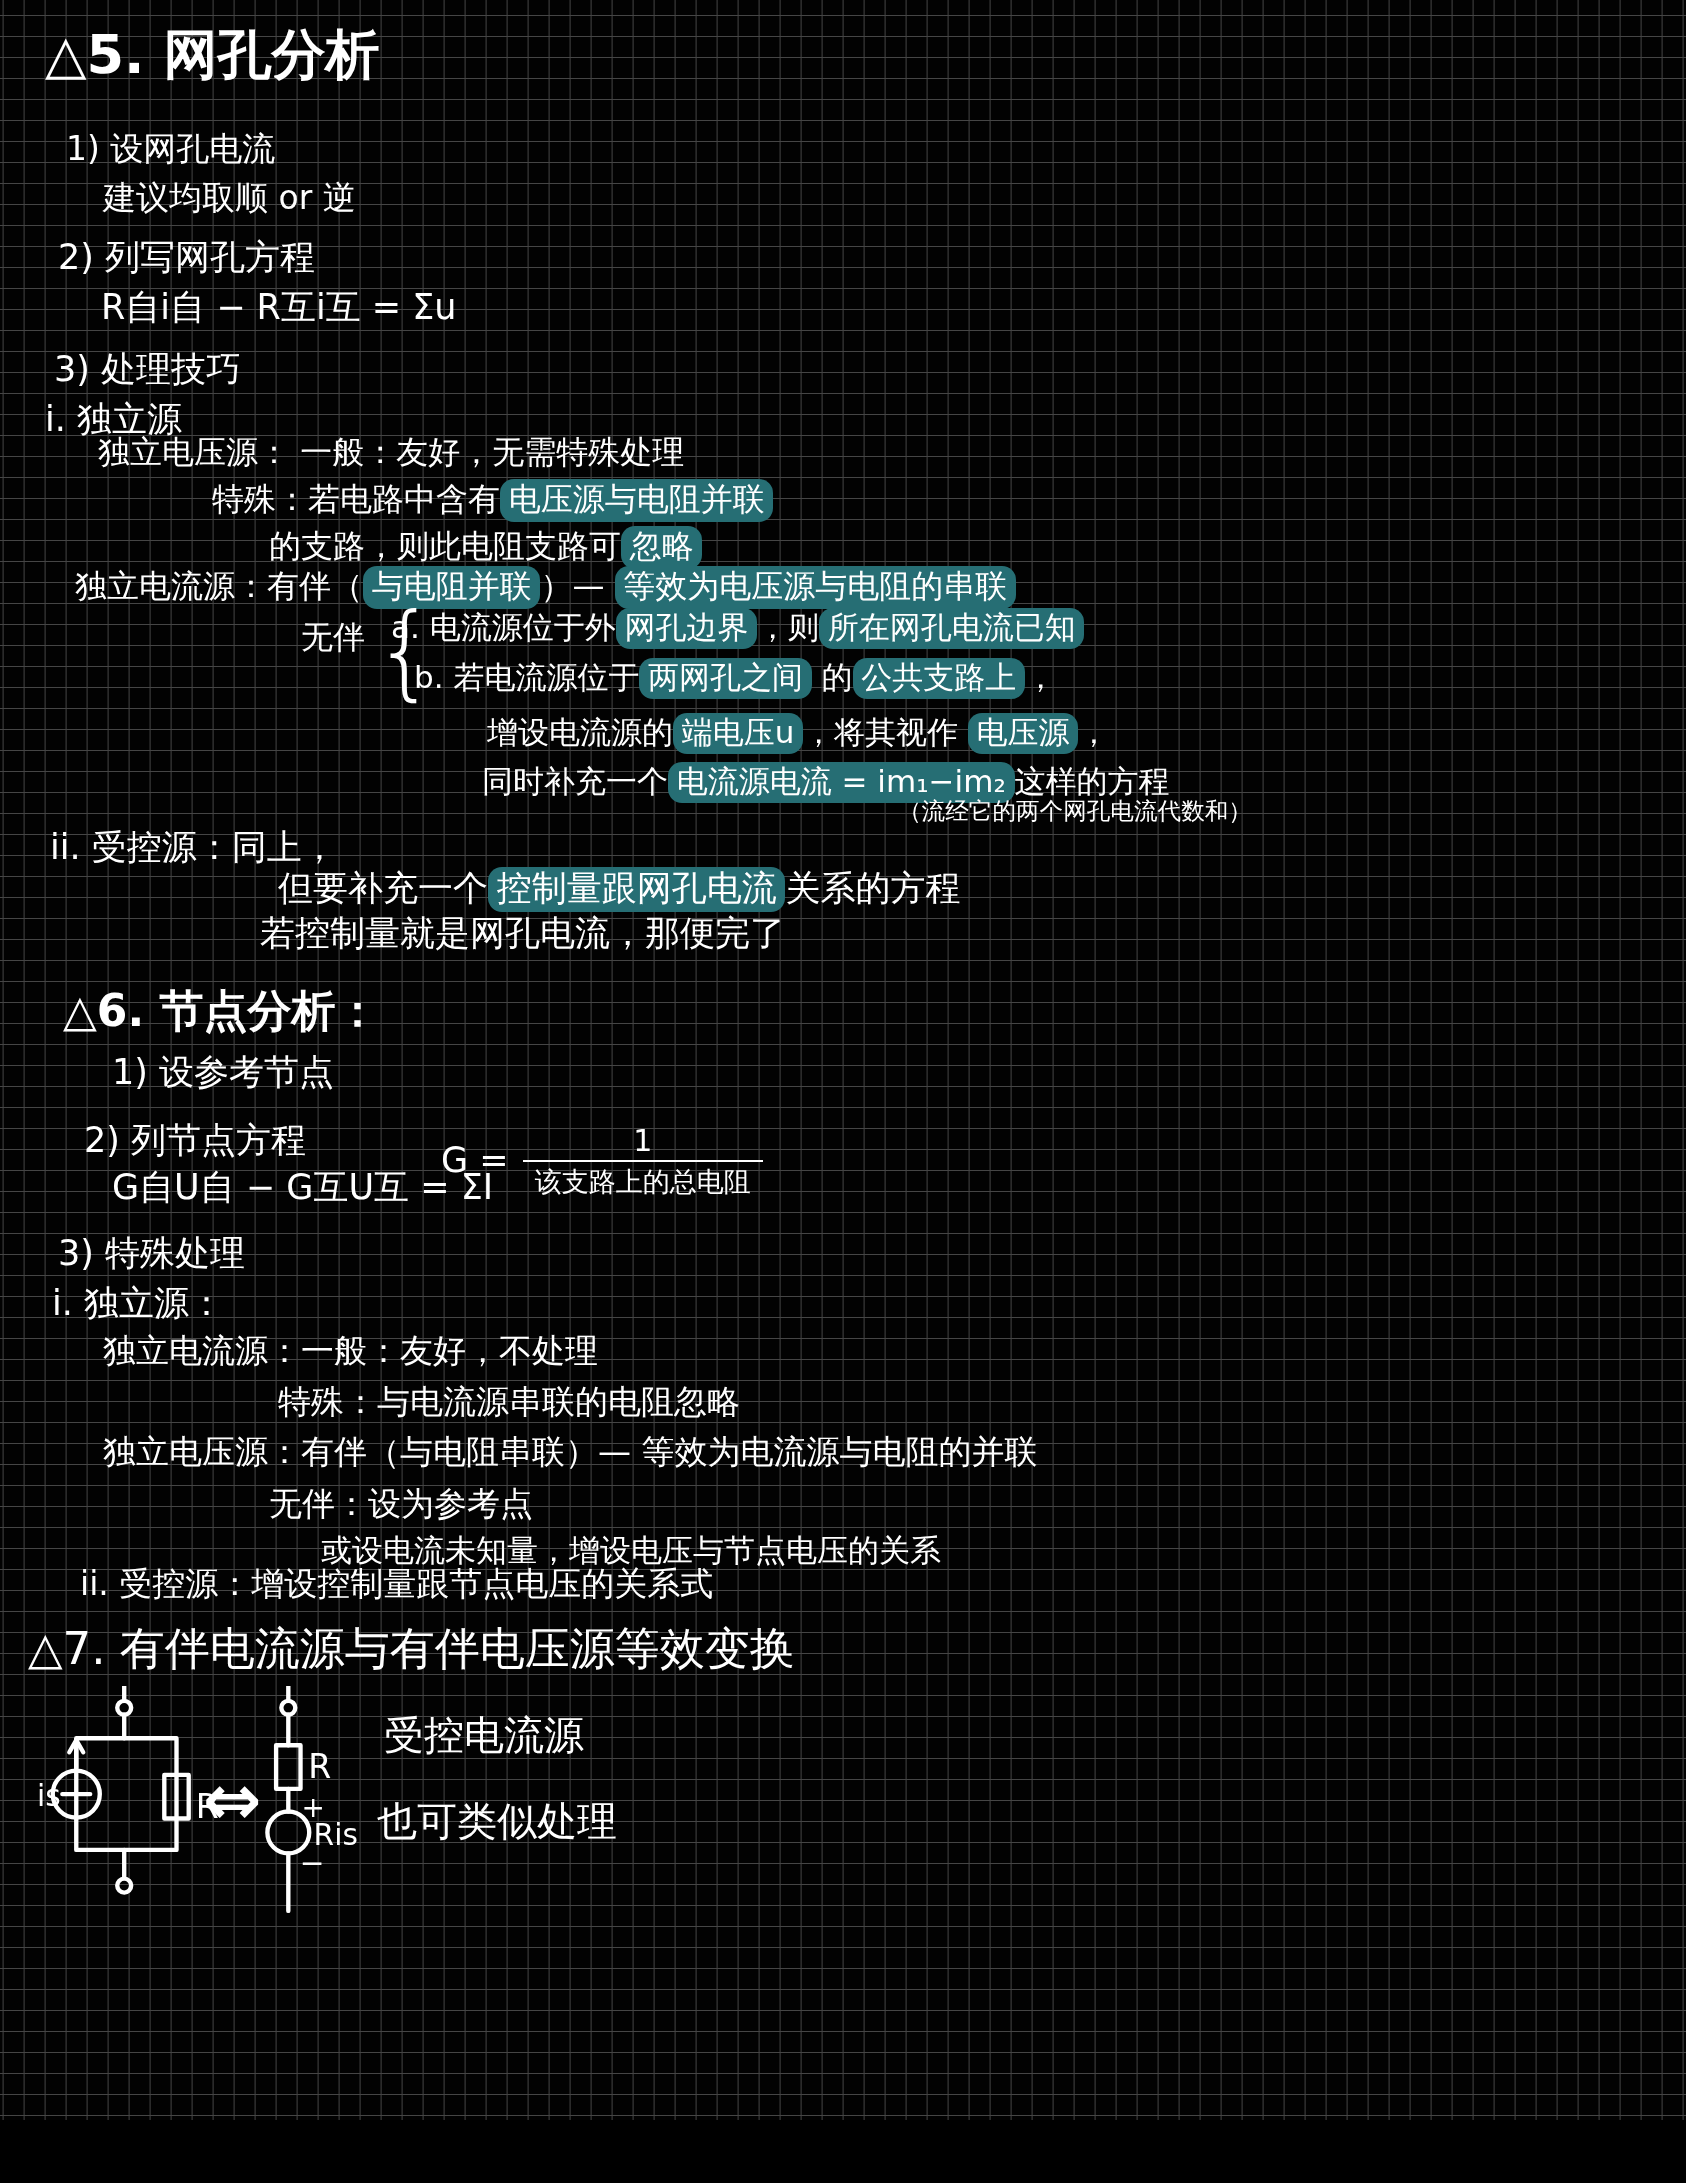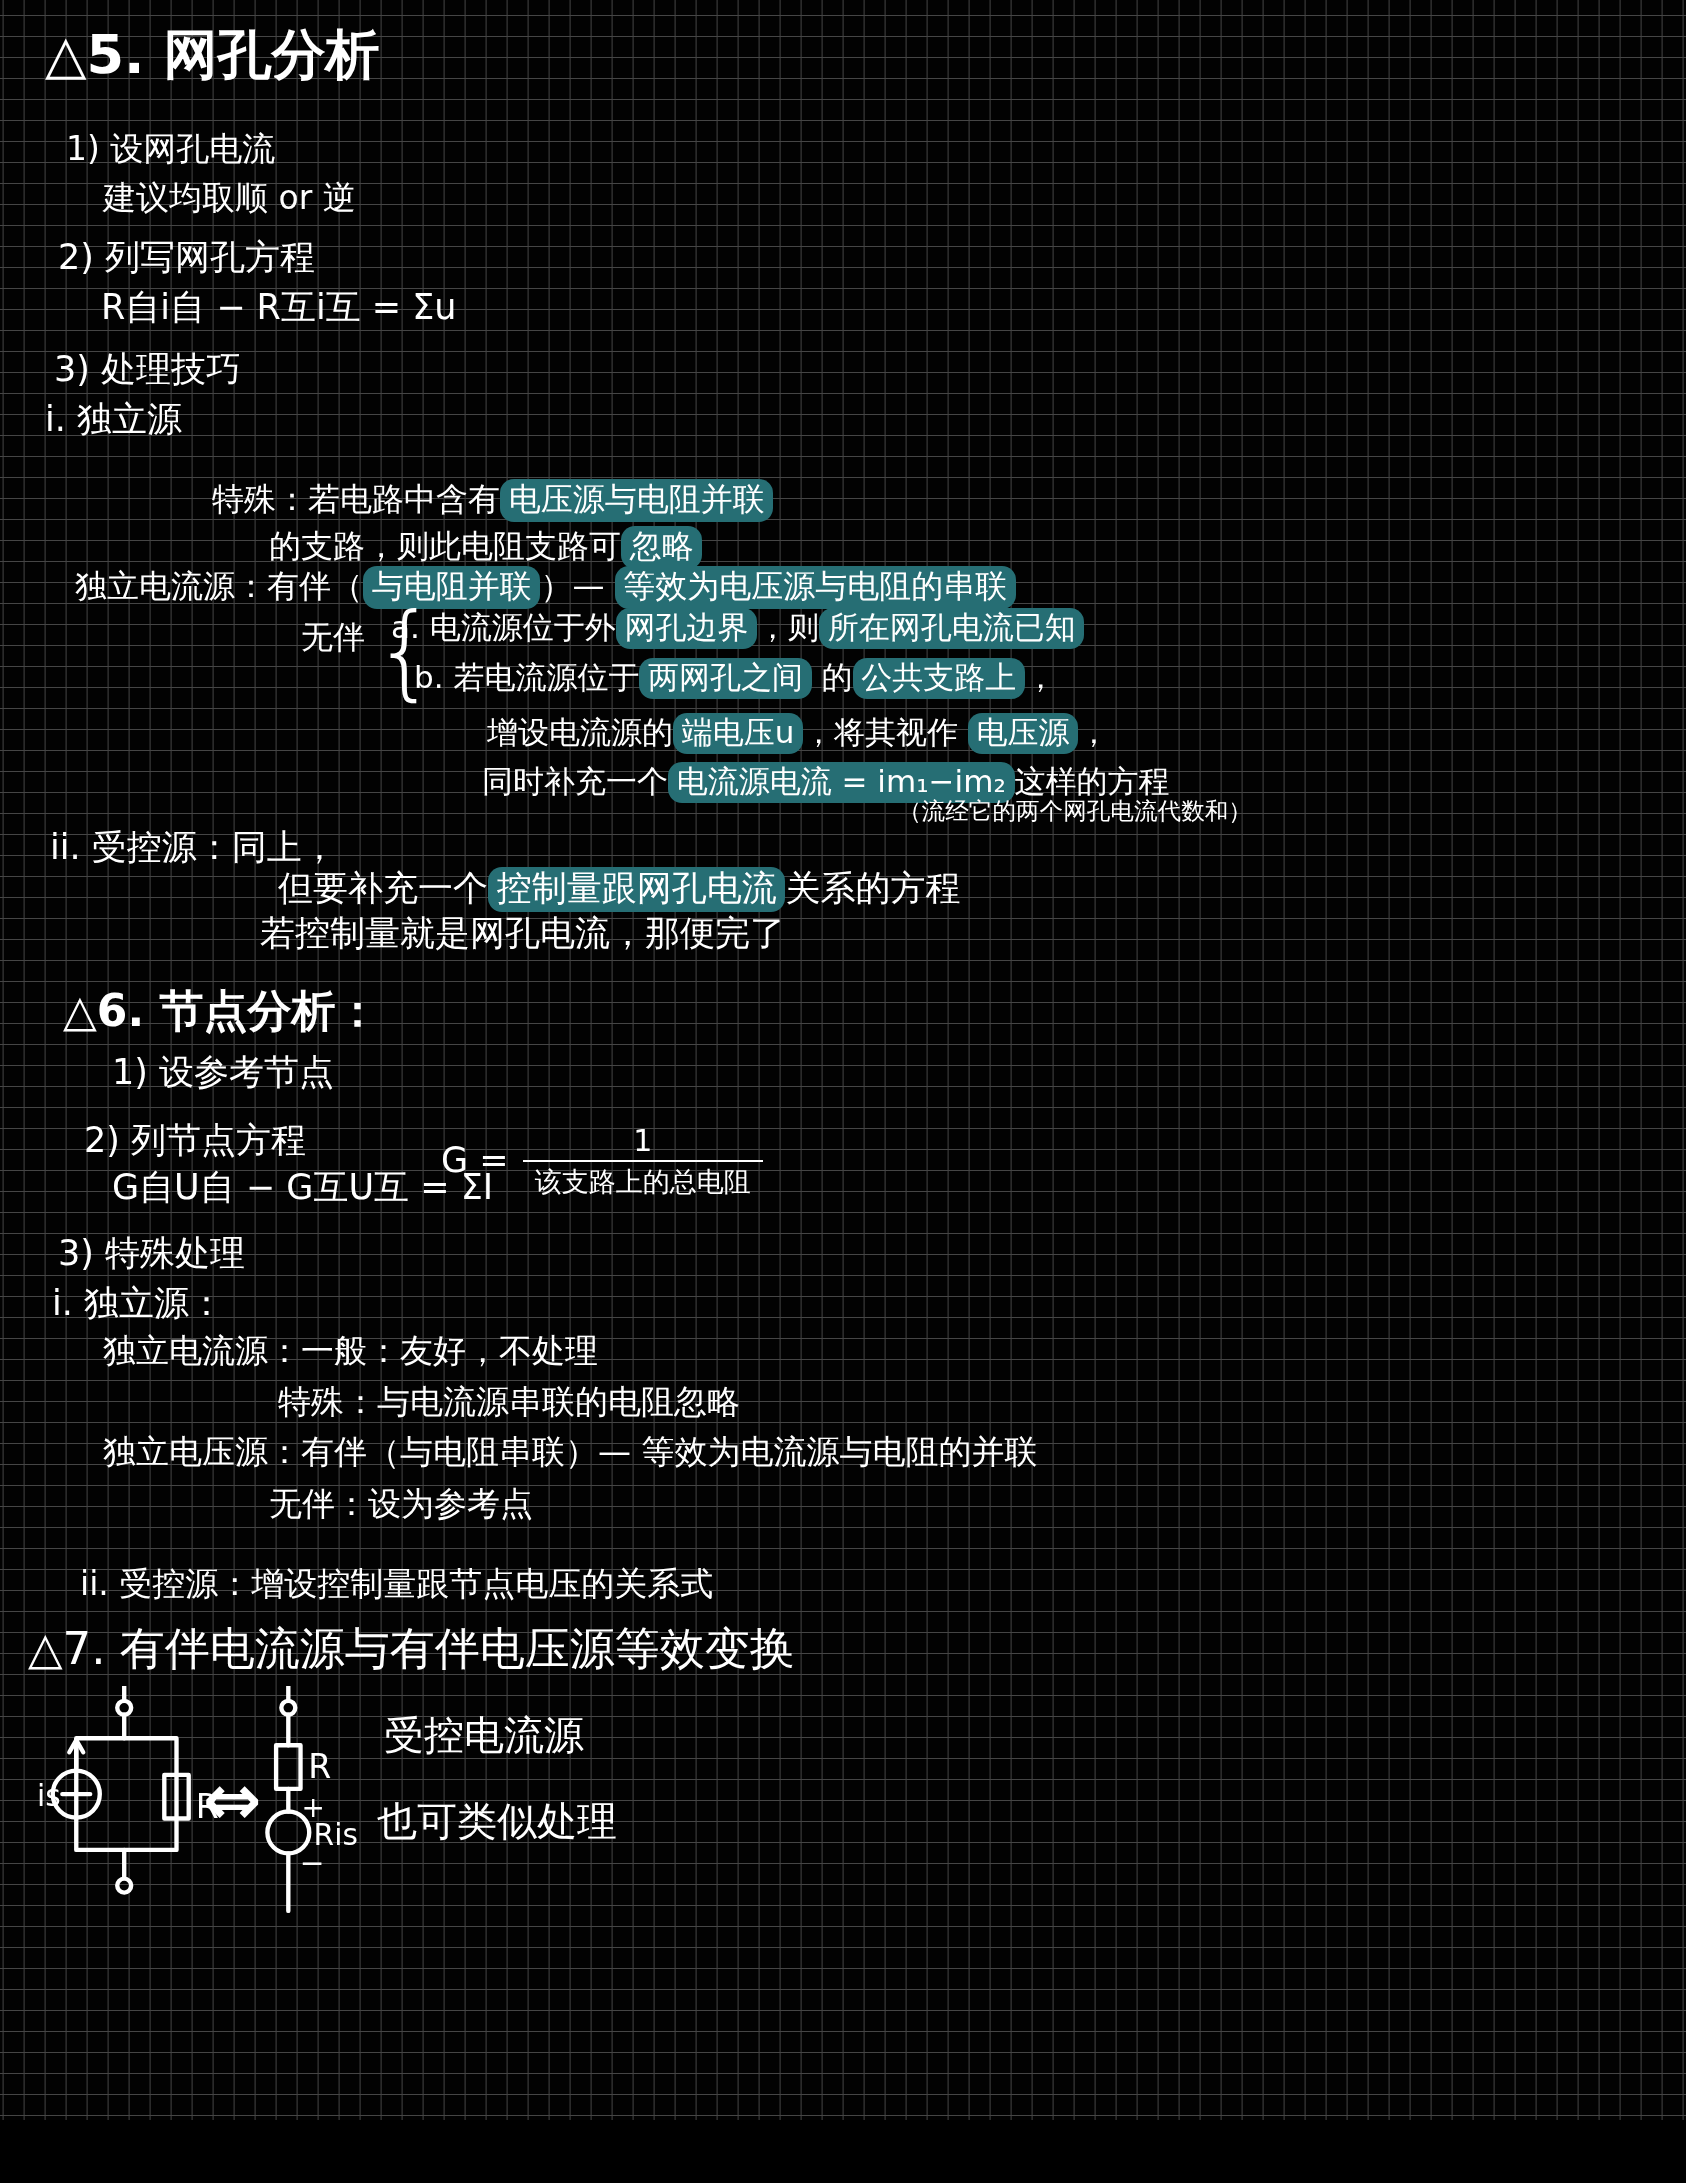--- a/index.html
+++ b/index.html
@@ -32,20 +32,21 @@
 
   <div class="t" style="left:66px;top:128px;font-size:33px;">1) 设网孔电流</div>
   <div class="t" style="left:103px;top:177px;font-size:33px;">建议均取顺 or 逆</div>
 
   <div class="t" style="left:58px;top:236px;font-size:35px;">2) 列写网孔方程</div>
   <div class="t" style="left:101px;top:286px;font-size:35px;">R自i自 − R互i互 = Σu</div>
 
   <div class="t" style="left:54px;top:348px;font-size:35px;">3) 处理技巧</div>
   <div class="t" style="left:45px;top:398px;font-size:35px;">i. 独立源</div>
 
+  <div class="t" style="left:98px;top:432px;font-size:32px;">独立电压源： 一般：友好，无需特殊处理</div>
 
   <div class="t" style="left:212px;top:479px;font-size:32px;">
     <span>特殊：若电路中含有</span><span class="hl">电压源与电阻并联</span>
   </div>
   <div class="t" style="left:269px;top:526px;font-size:32px;">
     <span>的支路，则此电阻支路可</span><span class="hl">忽略</span>
   </div>
 
   <div class="t" style="left:75px;top:566px;font-size:32px;">
     <span>独立电流源：有伴（</span><span class="hl">与电阻并联</span><span>）— </span><span class="hl">等效为电压源与电阻的串联</span>
@@ -87,20 +88,21 @@
       <span class="den" style="font-size:27px;">该支路上的总电阻</span>
     </span>
   </div>
 
   <div class="t" style="left:58px;top:1232px;font-size:35px;">3) 特殊处理</div>
   <div class="t" style="left:52px;top:1282px;font-size:35px;">i. 独立源：</div>
   <div class="t" style="left:103px;top:1330px;font-size:33px;">独立电流源：一般：友好，不处理</div>
   <div class="t" style="left:278px;top:1381px;font-size:33px;">特殊：与电流源串联的电阻忽略</div>
   <div class="t" style="left:103px;top:1431px;font-size:33px;">独立电压源：有伴（与电阻串联）— 等效为电流源与电阻的并联</div>
   <div class="t" style="left:269px;top:1483px;font-size:33px;">无伴：设为参考点</div>
+  <div class="t" style="left:321px;top:1531px;font-size:31px;">或设电流未知量，增设电压与节点电压的关系</div>
   <div class="t" style="left:80px;top:1563px;font-size:33px;">ii. 受控源：增设控制量跟节点电压的关系式</div>
 
   <div class="t" style="left:28px;top:1621px;font-size:45px;font-weight:400;">△7. 有伴电流源与有伴电压源等效变换</div>
 
   <svg style="position:absolute;left:35px;top:1686px;" width="188" height="231" viewBox="0 0 215 265" fill="none" stroke="#fff" stroke-width="5" stroke-linecap="round" stroke-linejoin="round">
     <line x1="102" y1="0" x2="102" y2="16"></line>
     <circle cx="102" cy="25" r="8"></circle>
     <line x1="102" y1="33" x2="102" y2="60"></line>
     <path d="M47 60 H162 V188 H47 Z"></path>
     <circle cx="47" cy="124" r="27"></circle>

